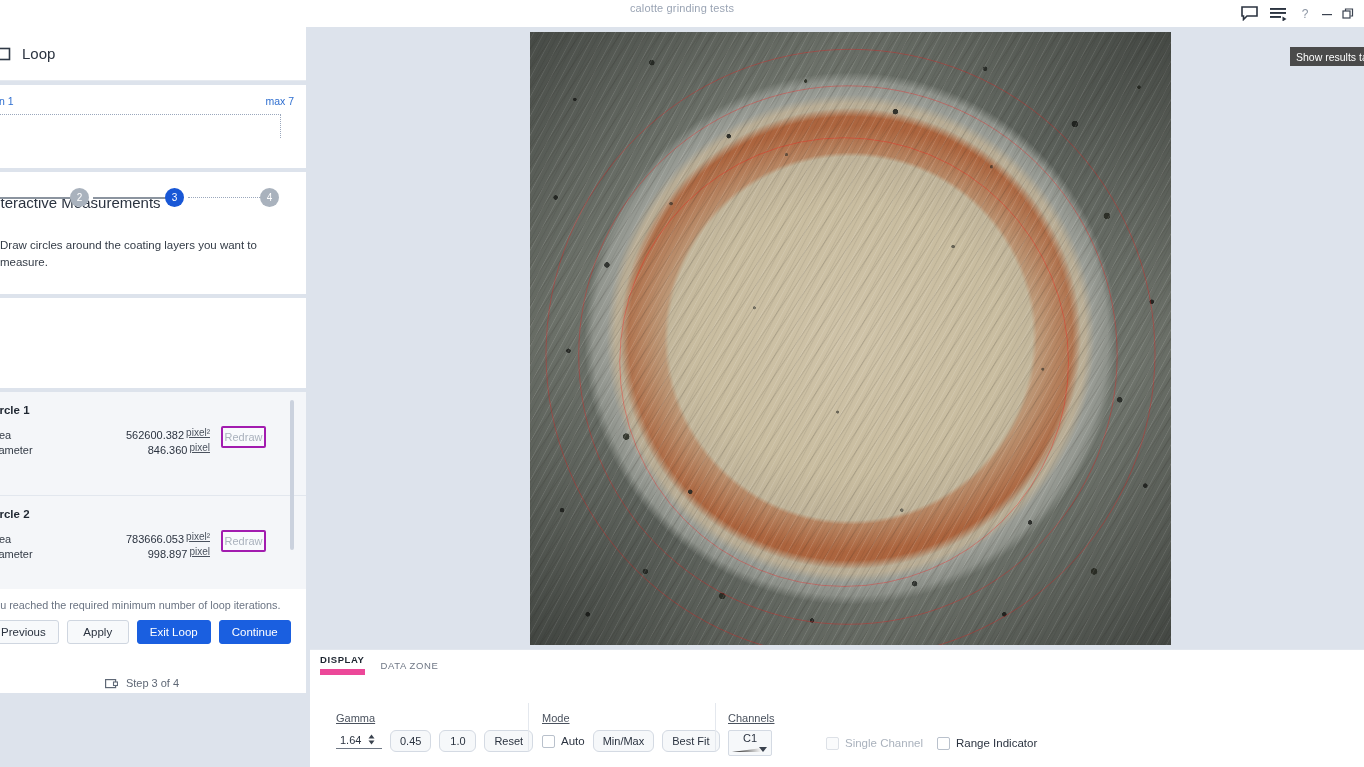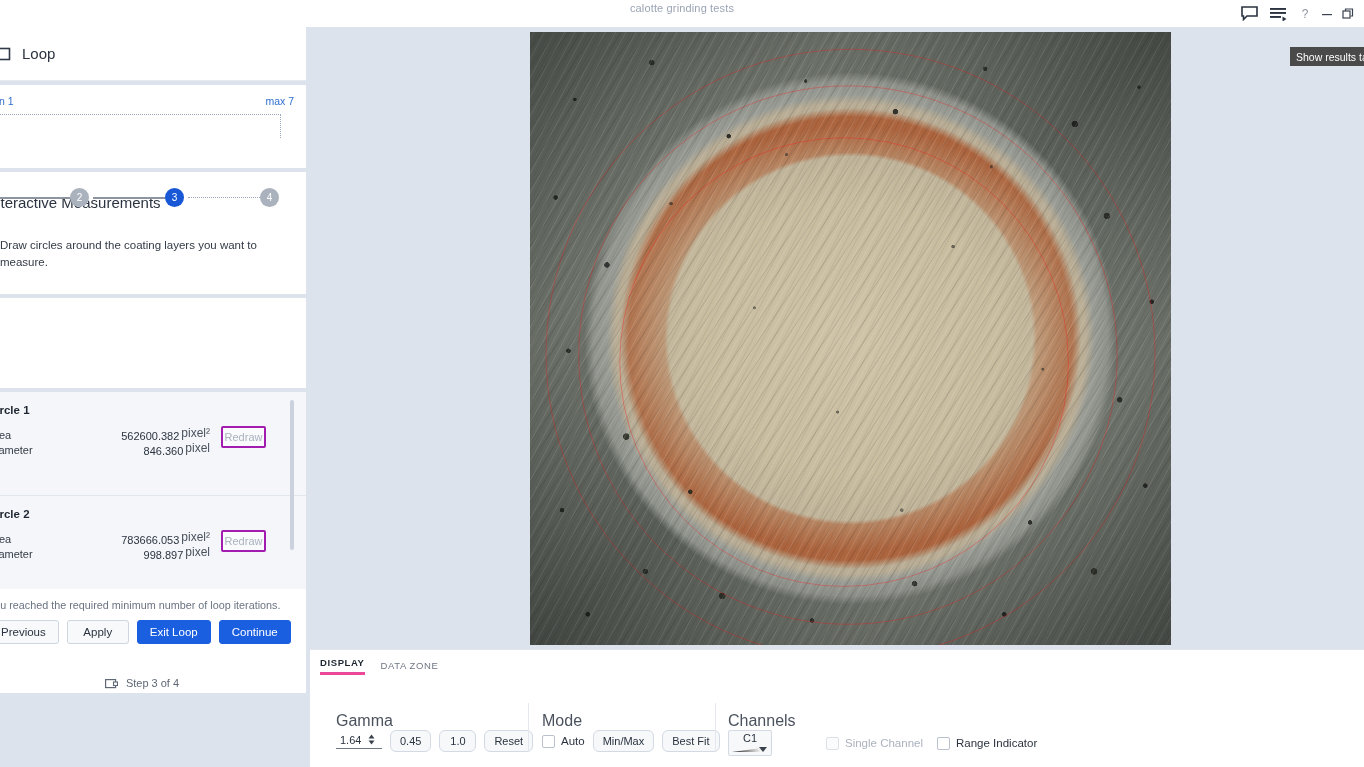--- a/index.html
+++ b/index.html
@@ -112,21 +112,21 @@
   .result-title {
     font-size: 11.5px; font-weight: bold; color: #1f2732;
     padding: 12px 0 0 0px;
   }
   .result-rows {
     position: relative; margin-top: 13px; padding: 0 0 0 0px;
   }
   .rrow { position: relative; height: 15px; font-size: 11px; color: #333b46; }
   .rlabel { position: absolute; left: 0px; top: 0; }
   .rval { position: absolute; right: 96px; top: 0; color: #2b3340; }
-  .runit { font-size: 12px; position: relative; top: -3px; color: #4a525e; margin-left: 2px;}
+  .runit { font-size: 10px; position: relative; top: -3px; color: #4a525e; margin-left: 2px; text-decoration: underline;}
   .redraw-btn {
     position: absolute; right: 40px; top: -3px;
     width: 45px; height: 22px; border: 2px solid #a21caf; background: #f8fafc;
     color: #aab2bd; font-size: 11px; border-radius: 2px;
     display: flex; align-items: center; justify-content: center;
   }
   .res-scrollbar {
     position: absolute; right: 12px; top: 8px; width: 4px; height: 150px;
     background: #cbd2de; border-radius: 2px;
   }
@@ -228,25 +228,25 @@
   .bottom-bar {
     position: absolute; left: 310px; top: 649px; width: 1054px; height: 118px;
     background: #ffffff; border-top: 1px solid #e2e7ee;
   }
   .bb-tabs {
     display: flex; align-items: flex-end; height: 25px; padding-left: 10px; gap: 16px;
   }
   .bb-tab {
     font-size: 9.5px; letter-spacing: .6px; color: #6f7785; padding-bottom: 4px;
   }
-  .bb-tab.active { color: #1d2530; font-weight: bold; border-bottom: 3px solid #ec4899; text-align: center; }
+  .bb-tab.active { color: #1d2530; font-weight: bold; border-bottom: 6px solid #ec4899; text-align: center; }
   .bb-body { position: relative; height: 92px; }
   .group { position: absolute; top: 55px; }
   .group-label {
-    position: absolute; top: -18px; left: 0; font-size: 16px; color: #4a525e;
+    position: absolute; top: -18px; left: 0; font-size: 11px; color: #4a525e; text-decoration: underline;
   }
   .ctl-row { display: flex; align-items: center; gap: 8px; }
   .sbtn {
     height: 22px; min-width: 37px; padding: 0 9px; font-size: 11px;
     border: 1px solid #d4dae3; background: #f6f8fa; color: #2b3340;
     border-radius: 6px; display: flex; align-items: center; justify-content: center;
   }
   .spin {
     position: relative; display: flex; align-items: center; gap: 7px;
     border-bottom: 1px solid #6e7784; padding: 0 2px 2px 4px; width: 46px;

